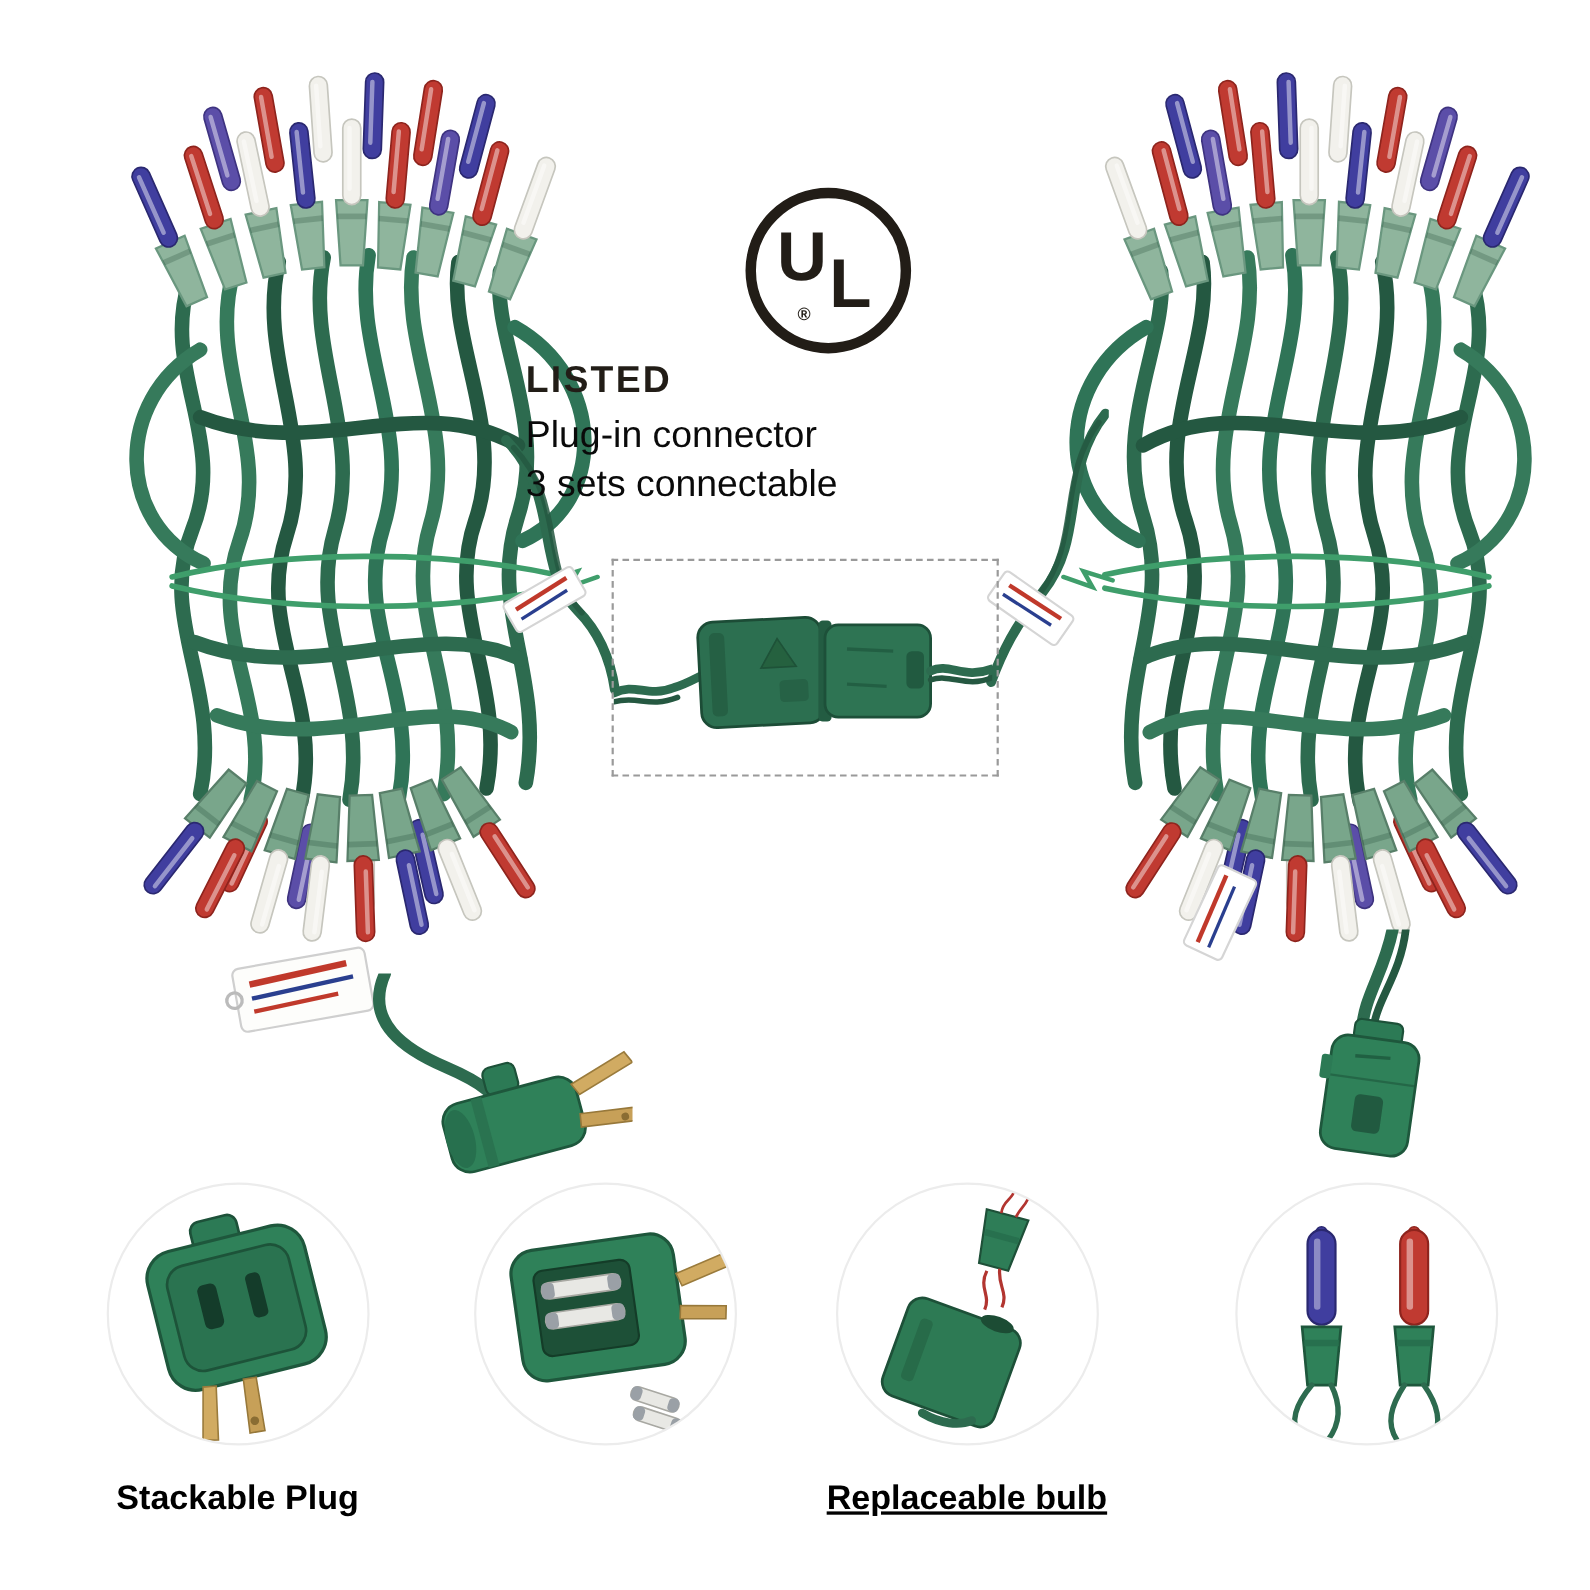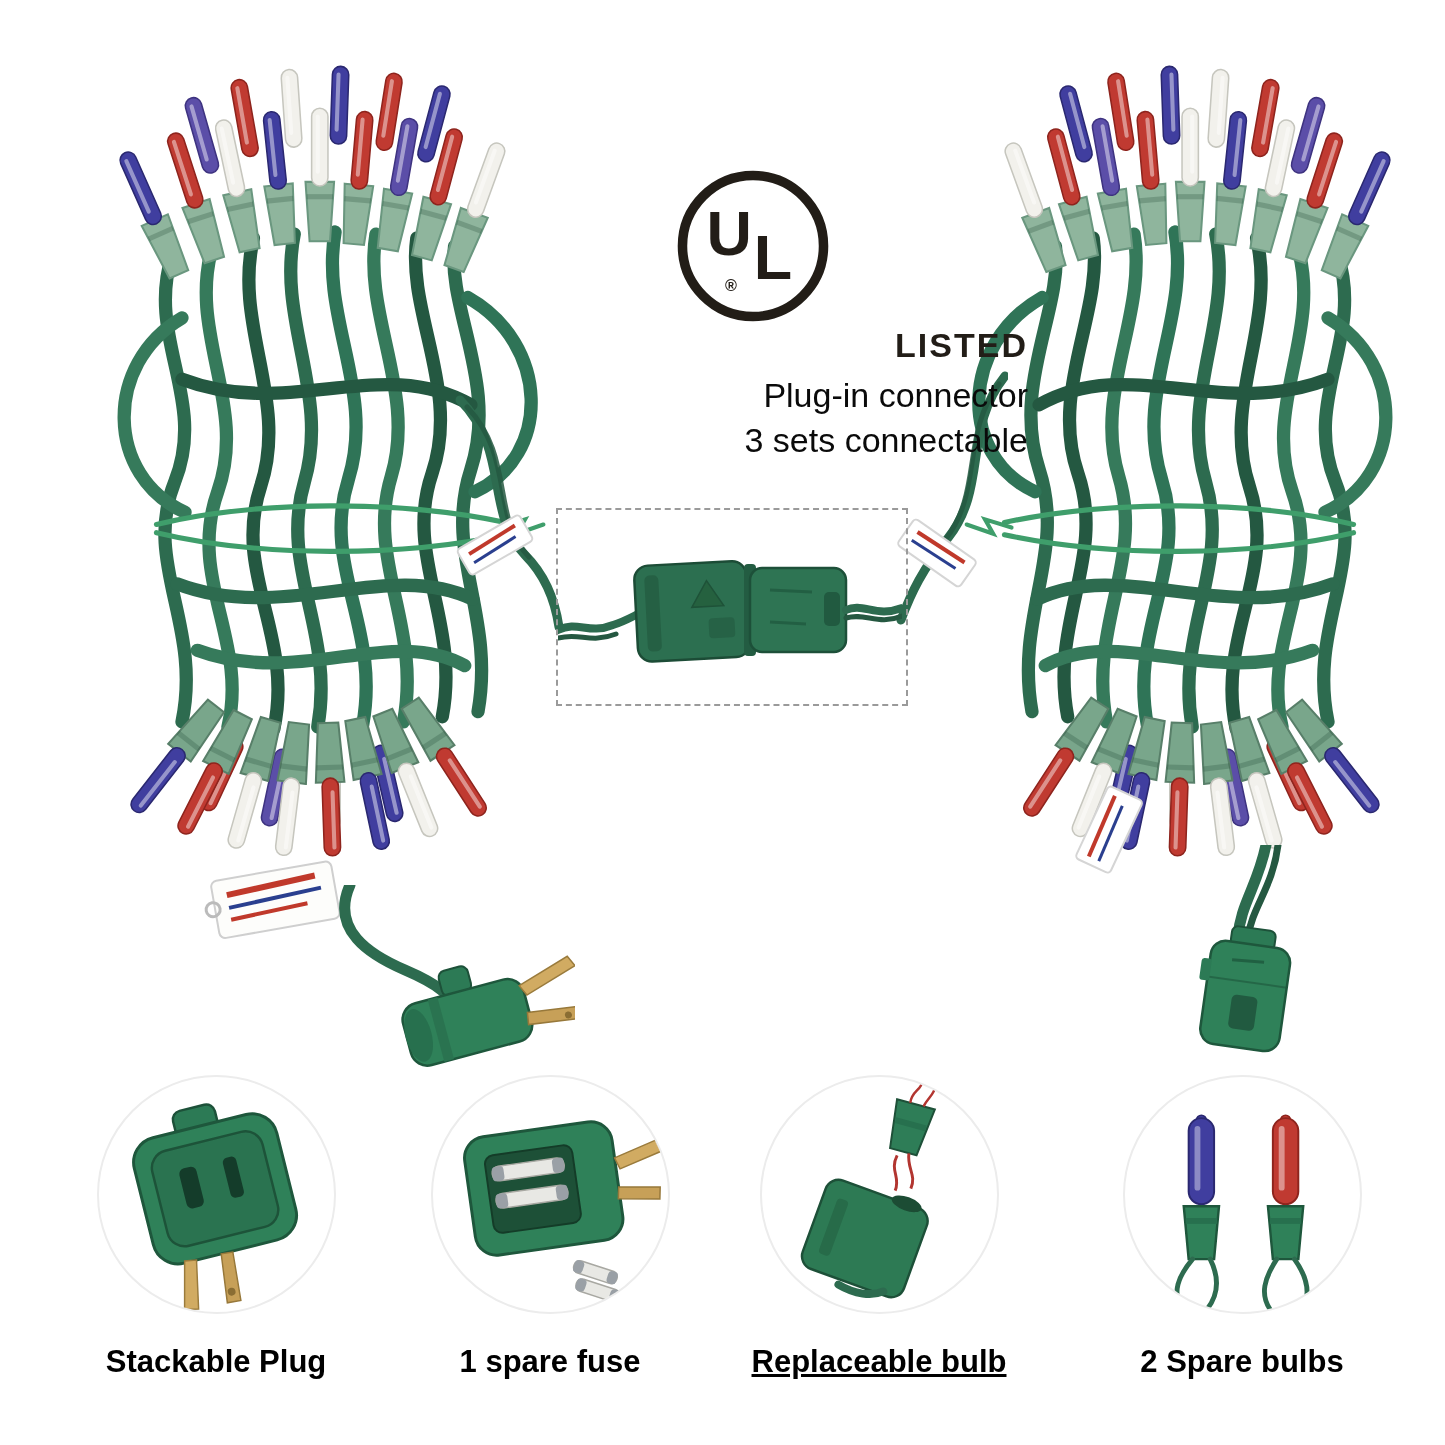--- a/index.html
+++ b/index.html
@@ -19,21 +19,21 @@
   .skd{fill:#79a68b;stroke:#587f69;stroke-width:2;}
   
   .w1,.w2,.w3,.w4{fill:none;stroke-width:13;stroke-linecap:round;}
   .w1{stroke:#2d6b4f;}.w2{stroke:#367a5b;}.w3{stroke:#245841;}.w4{stroke:#2f7457;}
   .tw{stroke:#3f9e6b;stroke-width:5;fill:none;stroke-linecap:round;}
   .cord{fill:none;stroke:#2d6b4f;stroke-linecap:round;}
   .cord2{fill:none;stroke:#255841;stroke-linecap:round;}
 
   .dashed-box{border:2px dashed #9a9a9a;}
 
-  .ul-text-block{left:478px;top:326px;width:550px;text-align:right;}
+  .ul-text-block{left:478px;top:326px;width:550px;text-align:left;}
   .listed{font-size:34px;font-weight:800;letter-spacing:2px;color:#221d17;}
   .callout-line{font-size:34px;font-weight:500;line-height:45px;color:#0a0a0a;}
 
   .feature{position:absolute;width:300px;text-align:center;}
   .feature-circle{width:235px;height:235px;border-radius:50%;margin:0 auto;
                   border:2px solid #ececec;background:#fff;overflow:hidden;}
   .feature-label{margin-top:30px;font-size:31px;font-weight:700;white-space:nowrap;}
 </style>
 </head>
 <body>
@@ -299,21 +299,20 @@
         <g transform="translate(146,186) rotate(18)">
           <rect x="0" y="0" width="46" height="13" rx="6" fill="#e8e8e4" stroke="#a8a8a2" stroke-width="1.5"></rect>
           <rect x="0" y="0" width="10" height="13" rx="4" fill="#9aa0a6"></rect>
           <rect x="36" y="0" width="10" height="13" rx="4" fill="#9aa0a6"></rect>
           <rect x="8" y="17" width="46" height="13" rx="6" fill="#e8e8e4" stroke="#a8a8a2" stroke-width="1.5"></rect>
           <rect x="8" y="17" width="10" height="13" rx="4" fill="#9aa0a6"></rect>
           <rect x="44" y="17" width="10" height="13" rx="4" fill="#9aa0a6"></rect>
         </g>
       </svg>
     </div>
-    <div class="feature-label">1 spare fuse</div>
   </div>
 
   <div class="feature" style="left:729px;top:1075px;text-decoration:underline;">
     <div class="feature-circle">
       <svg width="235" height="235" viewBox="0 0 240 240">
         <g transform="translate(150,55) rotate(15)">
           <path d="M-20,-28 L20,-28 L14,22 L-14,22 Z" fill="#2e7d57" stroke="#1e5038" stroke-width="2"></path>
           <rect x="-16" y="-10" width="32" height="6" fill="#27704e"></rect>
           <path d="M-6,-28 C-8,-40 2,-44 0,-52" fill="none" stroke="#b23530" stroke-width="2.5"></path>
           <path d="M8,-28 C10,-38 16,-44 14,-50" fill="none" stroke="#b23530" stroke-width="2.5"></path>
@@ -347,16 +346,15 @@
           <circle cx="0" cy="2" r="5" fill="#c03a31" stroke="#8e241d" stroke-width="1.5"></circle>
           <rect x="-13" y="0" width="26" height="88" rx="13" fill="#c03a31" stroke="#8e241d" stroke-width="2"></rect>
           <rect x="-7" y="8" width="6" height="66" rx="3" fill="#ffffff" opacity="0.45"></rect>
           <path d="M-18,90 L18,90 L13,144 L-13,144 Z" fill="#2f8159" stroke="#1e573c" stroke-width="2.5"></path>
           <rect x="-16" y="102" width="32" height="6" fill="#27704e"></rect>
           <path d="M-9,144 C-22,164 -26,180 -16,195" fill="none" stroke="#2d6b4f" stroke-width="5" stroke-linecap="round"></path>
           <path d="M9,144 C22,162 26,178 18,194" fill="none" stroke="#2d6b4f" stroke-width="5" stroke-linecap="round"></path>
         </g>
       </svg>
     </div>
-    <div class="feature-label">2 Spare bulbs</div>
   </div>
 
 </div>
 
 </body></html>

